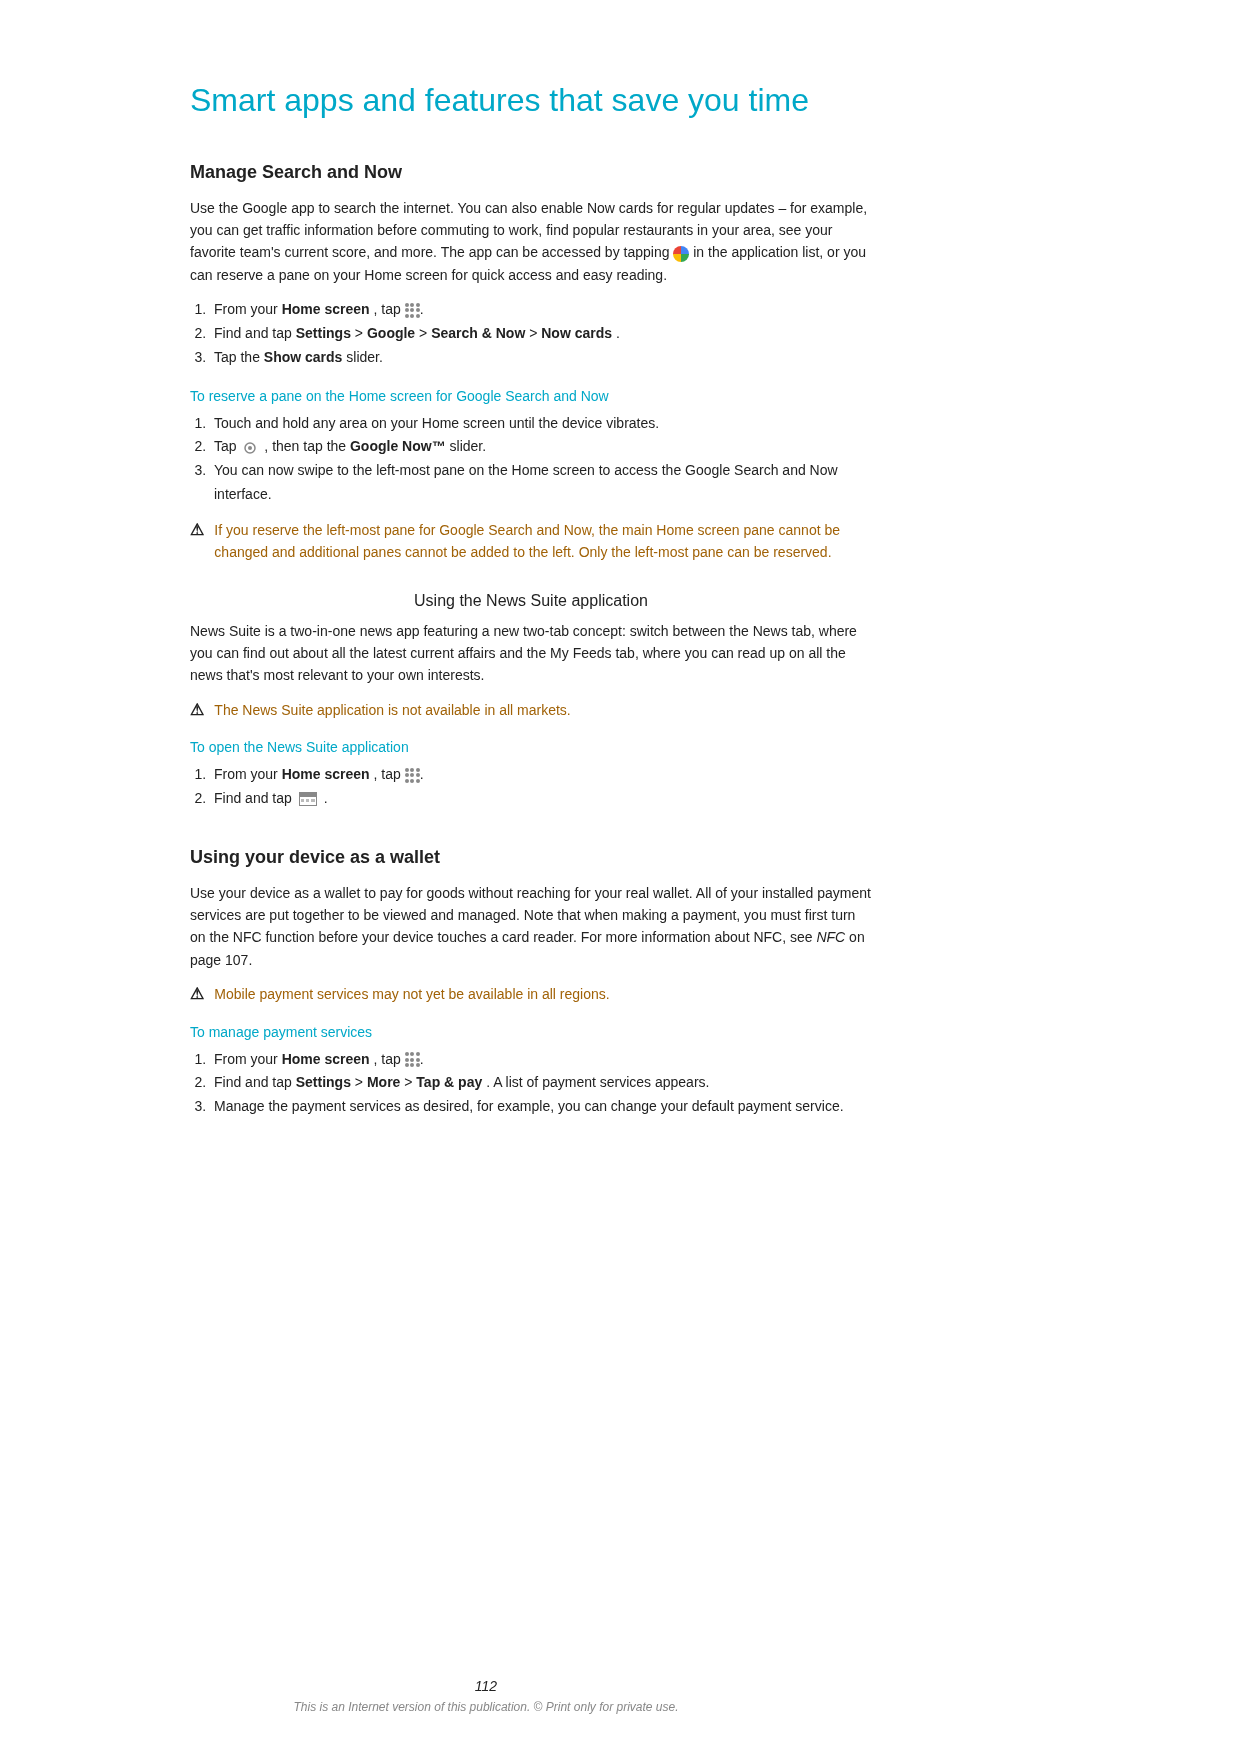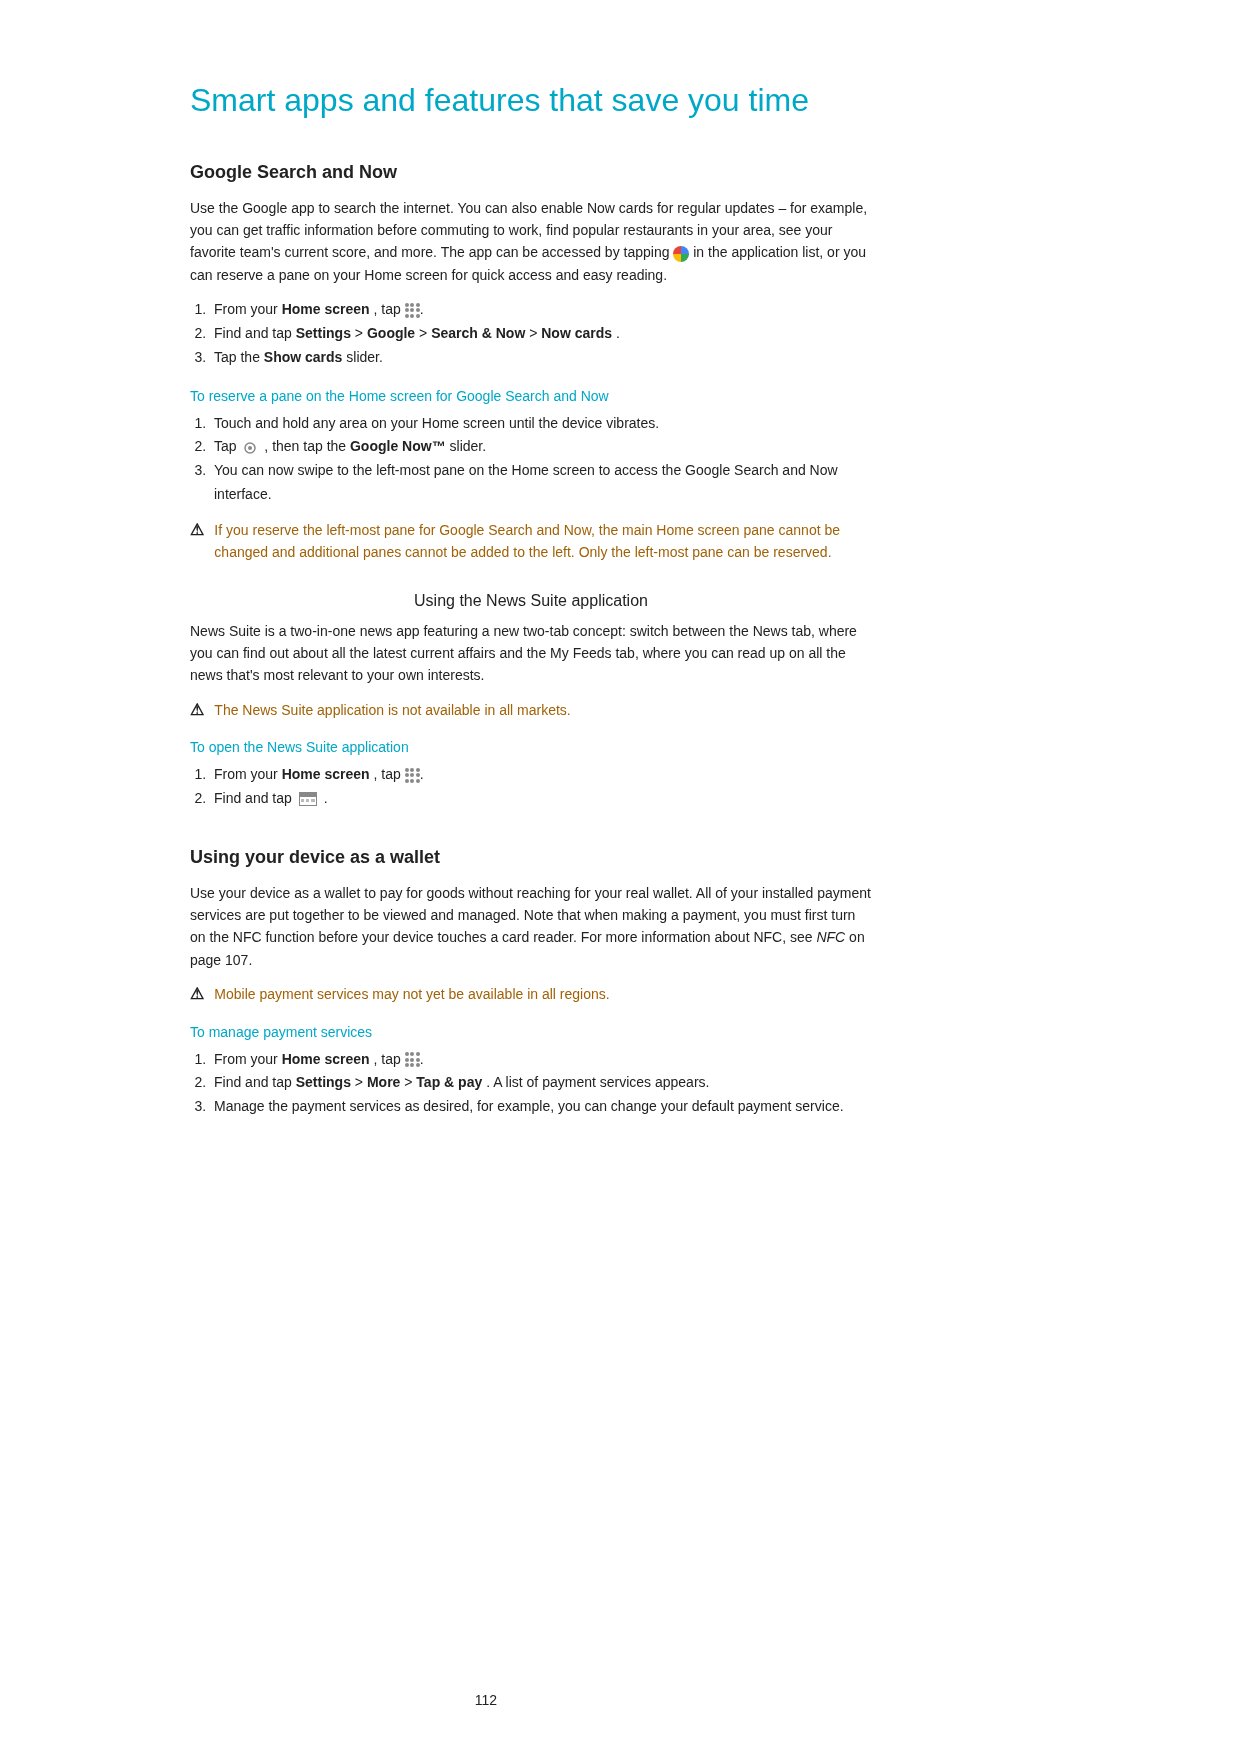--- a/index.html
+++ b/index.html
@@ -112,20 +112,21 @@
       border-radius: 50%;
       background: conic-gradient(#4285F4 0deg 90deg, #34A853 90deg 180deg, #FBBC05 180deg 270deg, #EA4335 270deg 360deg);
       vertical-align: middle;
     }
     .page-footer {
       position: absolute;
       bottom: 40px;
       left: 0;
       right: 12px;
       text-align: center;
+      font-style: italic;
     }
     .page-number {
       font-size: 14px;
       color: #222;
       margin-bottom: 6px;
     }
     .footer-note {
       font-size: 12px;
       color: #888;
     }
@@ -133,21 +134,21 @@
       margin-top: 8px;
     }
   </style>
 </head>
 <body>
 
 <div class="page">
 
   <h1 class="page-title">Smart apps and features that save you time</h1>
 
-  <h2 class="section-heading">Google Search and Now</h2>
+  <h2 class="section-heading">Manage Search and Now</h2>
 
   <p>
     <span>Use the Google app to search the internet. You can also enable Now cards for regular updates – for example, you can get traffic information before commuting to work, find popular restaurants in your area, see your favorite team's current score, and more. The app can be accessed by tapping</span>
     <span class="icon-google"></span>
     <span>in the application list, or you can reserve a pane on your Home screen for quick access and easy reading.</span>
   </p>
 
 
   <ol>
     <li>
@@ -301,15 +302,16 @@
         <span>. A list of payment services appears.</span>
       </li>
       <li>
         <span>Manage the payment services as desired, for example, you can change your default payment service.</span>
       </li>
     </ol>
   </div>
 
   <div class="page-footer">
     <div class="page-number">112</div>
+    <div class="footer-note">This is an Internet version of this publication. © Print only for private use.</div>
   </div>
 
 </div>
 
 </body></html>

